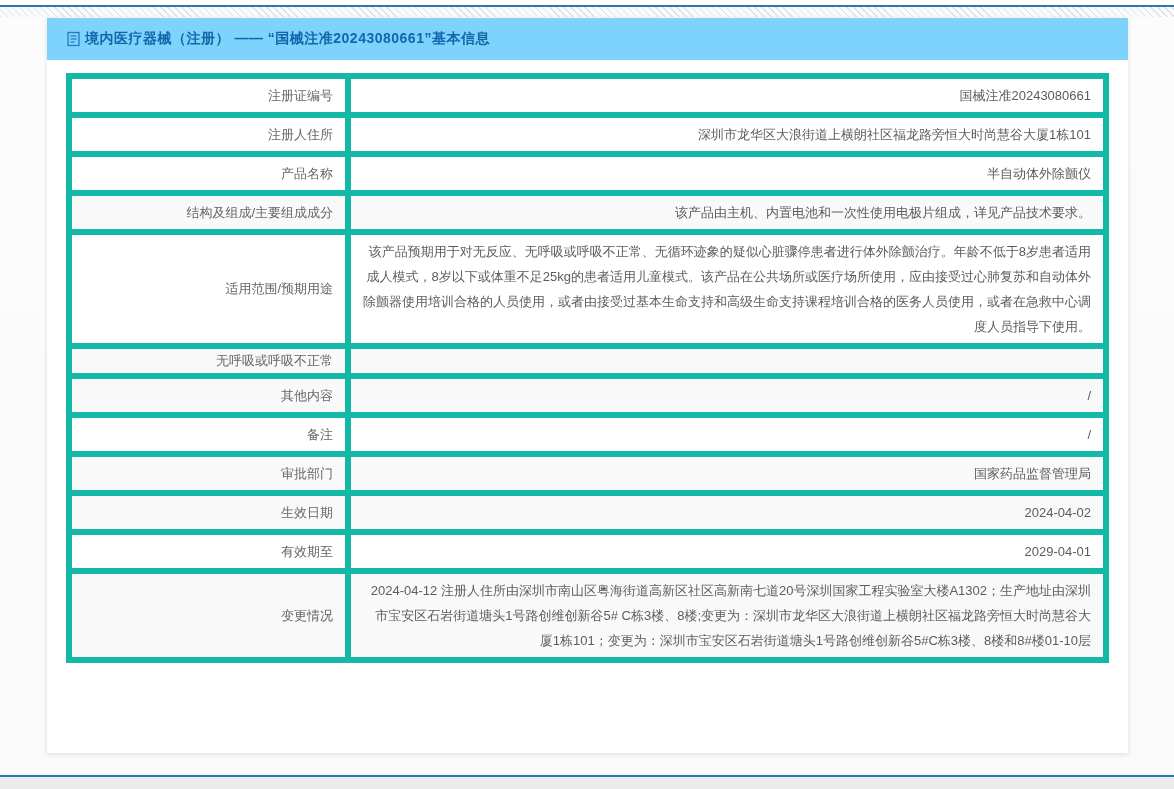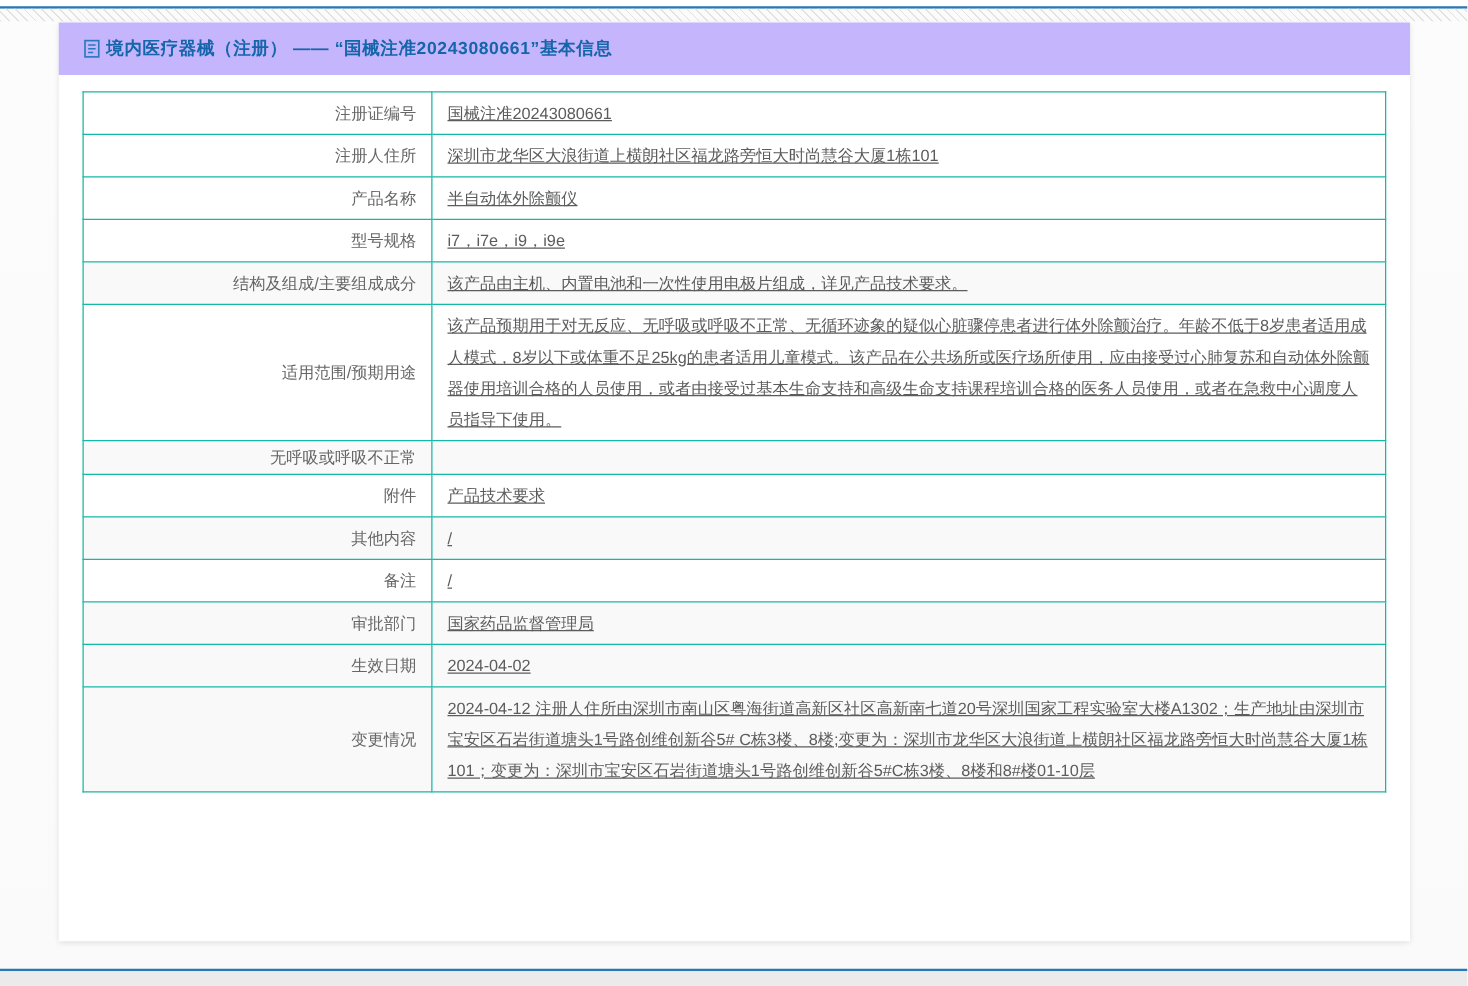--- a/index.html
+++ b/index.html
@@ -15,39 +15,39 @@
     background-image:repeating-linear-gradient(45deg,#e2e2e2 0 1px,transparent 1px 5px);
   }
   .bottom-blue{position:absolute;left:0;top:775px;width:100%;height:2px;background:#2878b4;}
   .bottom-gray{position:absolute;left:0;top:777px;width:100%;height:12px;background:#ebebeb;}
 
   .card{
     position:absolute;left:47px;top:18px;width:1081px;height:735px;
     background:#ffffff;box-shadow:0 1px 5px rgba(0,0,0,.13);
   }
   .card-header{
-    height:42px;background:#c4b5fd;display:flex;align-items:center;
+    height:42px;background:#7dd3fc;display:flex;align-items:center;
     padding-left:19px;box-sizing:border-box;
   }
   .doc-icon{display:inline-flex;margin-right:4px;flex:0 0 auto;}
   .card-title{font-size:14px;font-weight:bold;color:#1565aa;letter-spacing:.5px;}
 
   .table-wrap{padding:13px 19px 0 19px;}
   table.info{
     width:1043px;border-collapse:collapse;table-layout:fixed;
     font-size:13px;color:#5c5c5c;
   }
-  table.info td{border:1px solid #14b8a6;vertical-align:middle;}
+  table.info td{border:6px solid #14b8a6;vertical-align:middle;}
   td.cell-label{
     width:279px;text-align:right;padding:2px 12px;height:27px;
     color:#666;box-sizing:border-box;line-height:20px;
   }
   td.cell-value{
-    text-align:left;padding:4px 12px;line-height:25px;
-    color:#5c5c5c;box-sizing:border-box;word-break:break-all;text-decoration:underline;
+    text-align:right;padding:4px 12px;line-height:25px;
+    color:#5c5c5c;box-sizing:border-box;word-break:break-all;
   }
   tr.zebra-even{background:#f9f9f9;}
 </style>
 </head>
 <body>
 
 <div class="top-white"></div>
 <div class="top-blue"></div>
 <div class="top-hatch"></div>
 
@@ -72,56 +72,52 @@
           <td class="cell-value">国械注准20243080661</td>
         </tr>
         <tr>
           <td class="cell-label">注册人住所</td>
           <td class="cell-value">深圳市龙华区大浪街道上横朗社区福龙路旁恒大时尚慧谷大厦1栋101</td>
         </tr>
         <tr>
           <td class="cell-label">产品名称</td>
           <td class="cell-value">半自动体外除颤仪</td>
         </tr>
-        <tr>
-          <td class="cell-label">型号规格</td>
-          <td class="cell-value">i7，i7e，i9，i9e</td>
-        </tr>
         <tr class="zebra-even">
           <td class="cell-label">结构及组成/主要组成成分</td>
           <td class="cell-value">该产品由主机、内置电池和一次性使用电极片组成，详见产品技术要求。</td>
         </tr>
         <tr>
           <td class="cell-label">适用范围/预期用途</td>
           <td class="cell-value">该产品预期用于对无反应、无呼吸或呼吸不正常、无循环迹象的疑似心脏骤停患者进行体外除颤治疗。年龄不低于8岁患者适用成人模式，8岁以下或体重不足25kg的患者适用儿童模式。该产品在公共场所或医疗场所使用，应由接受过心肺复苏和自动体外除颤器使用培训合格的人员使用，或者由接受过基本生命支持和高级生命支持课程培训合格的医务人员使用，或者在急救中心调度人员指导下使用。</td>
         </tr>
         <tr class="zebra-even">
           <td class="cell-label">无呼吸或呼吸不正常</td>
           <td class="cell-value"></td>
-        </tr>
-        <tr>
-          <td class="cell-label">附件</td>
-          <td class="cell-value">产品技术要求</td>
         </tr>
         <tr class="zebra-even">
           <td class="cell-label">其他内容</td>
           <td class="cell-value">/</td>
         </tr>
         <tr>
           <td class="cell-label">备注</td>
           <td class="cell-value">/</td>
         </tr>
         <tr class="zebra-even">
           <td class="cell-label">审批部门</td>
           <td class="cell-value">国家药品监督管理局</td>
         </tr>
         <tr class="zebra-even">
           <td class="cell-label">生效日期</td>
           <td class="cell-value">2024-04-02</td>
         </tr>
+        <tr>
+          <td class="cell-label">有效期至</td>
+          <td class="cell-value">2029-04-01</td>
+        </tr>
         <tr class="zebra-even">
           <td class="cell-label">变更情况</td>
           <td class="cell-value">2024-04-12 注册人住所由深圳市南山区粤海街道高新区社区高新南七道20号深圳国家工程实验室大楼A1302；生产地址由深圳市宝安区石岩街道塘头1号路创维创新谷5# C栋3楼、8楼;变更为：深圳市龙华区大浪街道上横朗社区福龙路旁恒大时尚慧谷大厦1栋101；变更为：深圳市宝安区石岩街道塘头1号路创维创新谷5#C栋3楼、8楼和8#楼01-10层</td>
         </tr>
 
       </tbody>
     </table>
   </div>
 </div>
 

